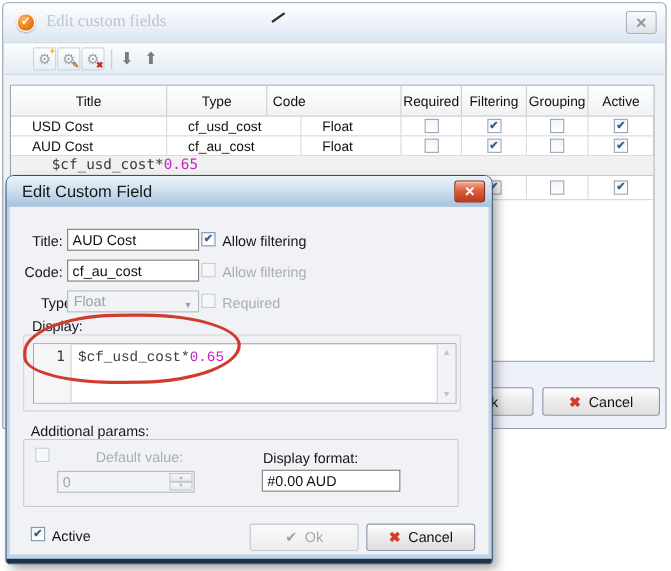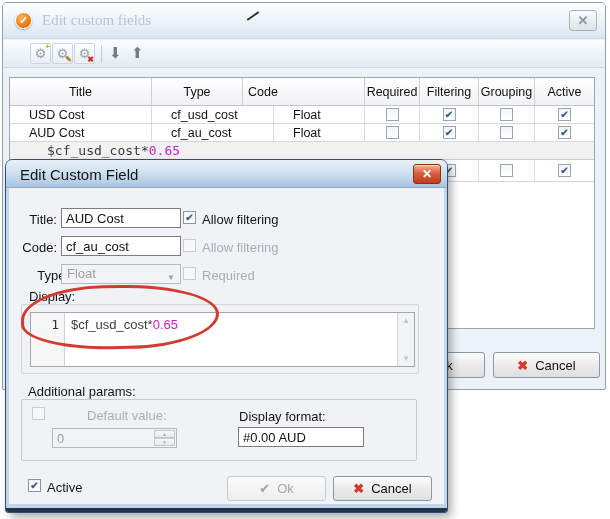--- a/index.html
+++ b/index.html
@@ -100,21 +100,21 @@
   .chk.dis { border-color:#c7cdd3; background:#f6f7f9; }
 
   .groupbox { position:absolute; border:1px solid #d2d6da; border-radius:2px; }
   .groupbox.params { border-color:#c6cacf; }
 
   .fx-editor { position:absolute; border:1px solid #a6a6a6; background:#fff; }
   .fx-gutter { position:absolute; left:0; top:0; bottom:0; width:34px; background:#f6f6f6;
     border-right:1px solid #d2d2d2; }
   .fx-linenum { position:absolute; right:5px; top:4px; font-family:"DejaVu Sans Mono",monospace;
     font-size:13px; color:#333; }
-  .fx-code { position:absolute; left:40px; top:4px; font-family:Liberation Sans, sans-serif;
+  .fx-code { position:absolute; left:40px; top:4px; font-family:Liberation Mono, monospace;
     font-size:13px; color:#3c3c3c; white-space:pre; }
   .fx-scroll { position:absolute; right:0; top:0; bottom:0; width:17px; background:#f2f3f6;
     border-left:1px solid #d4d4d4; }
   .fx-scroll .sarrow { position:absolute; left:0; right:0; text-align:center; font-size:8px;
     color:#c0c5cb; }
   .fx-scroll .up { top:3px; } .fx-scroll .dn { bottom:3px; }
 
   .annotation { position:absolute; left:12px; top:97px; width:198px; height:64px;
     border:3px solid #d23b2f; border-radius:46% 54% 50% 50% / 58% 52% 58% 44%;
     transform:rotate(-1deg); pointer-events:none; z-index:5; }

